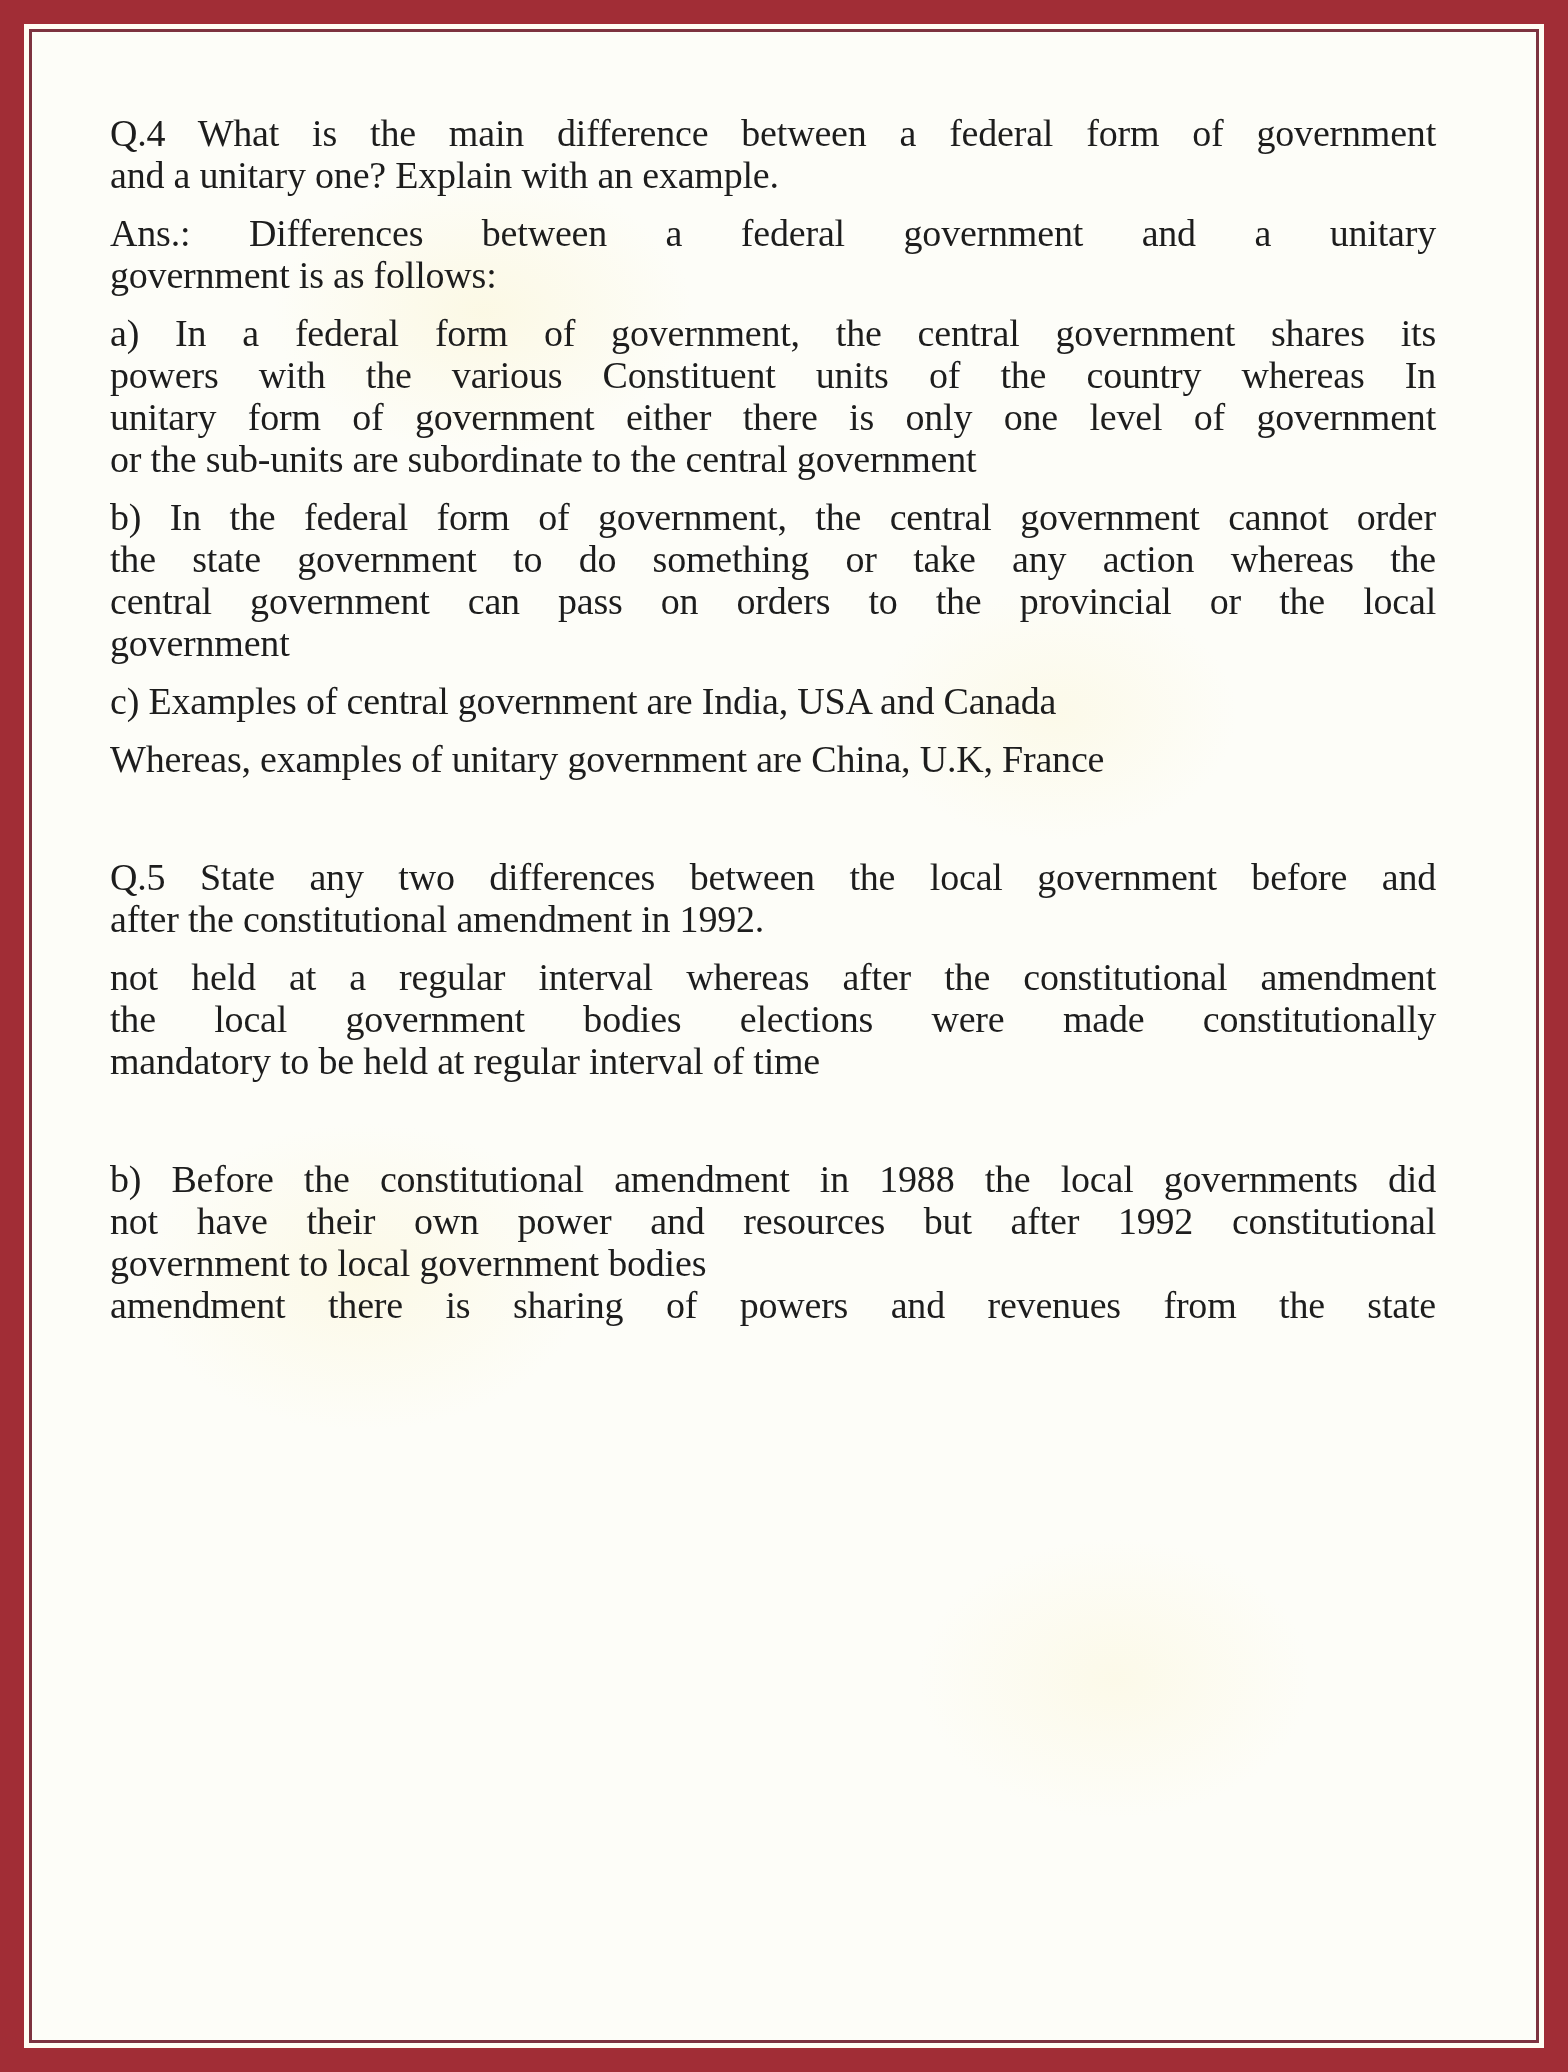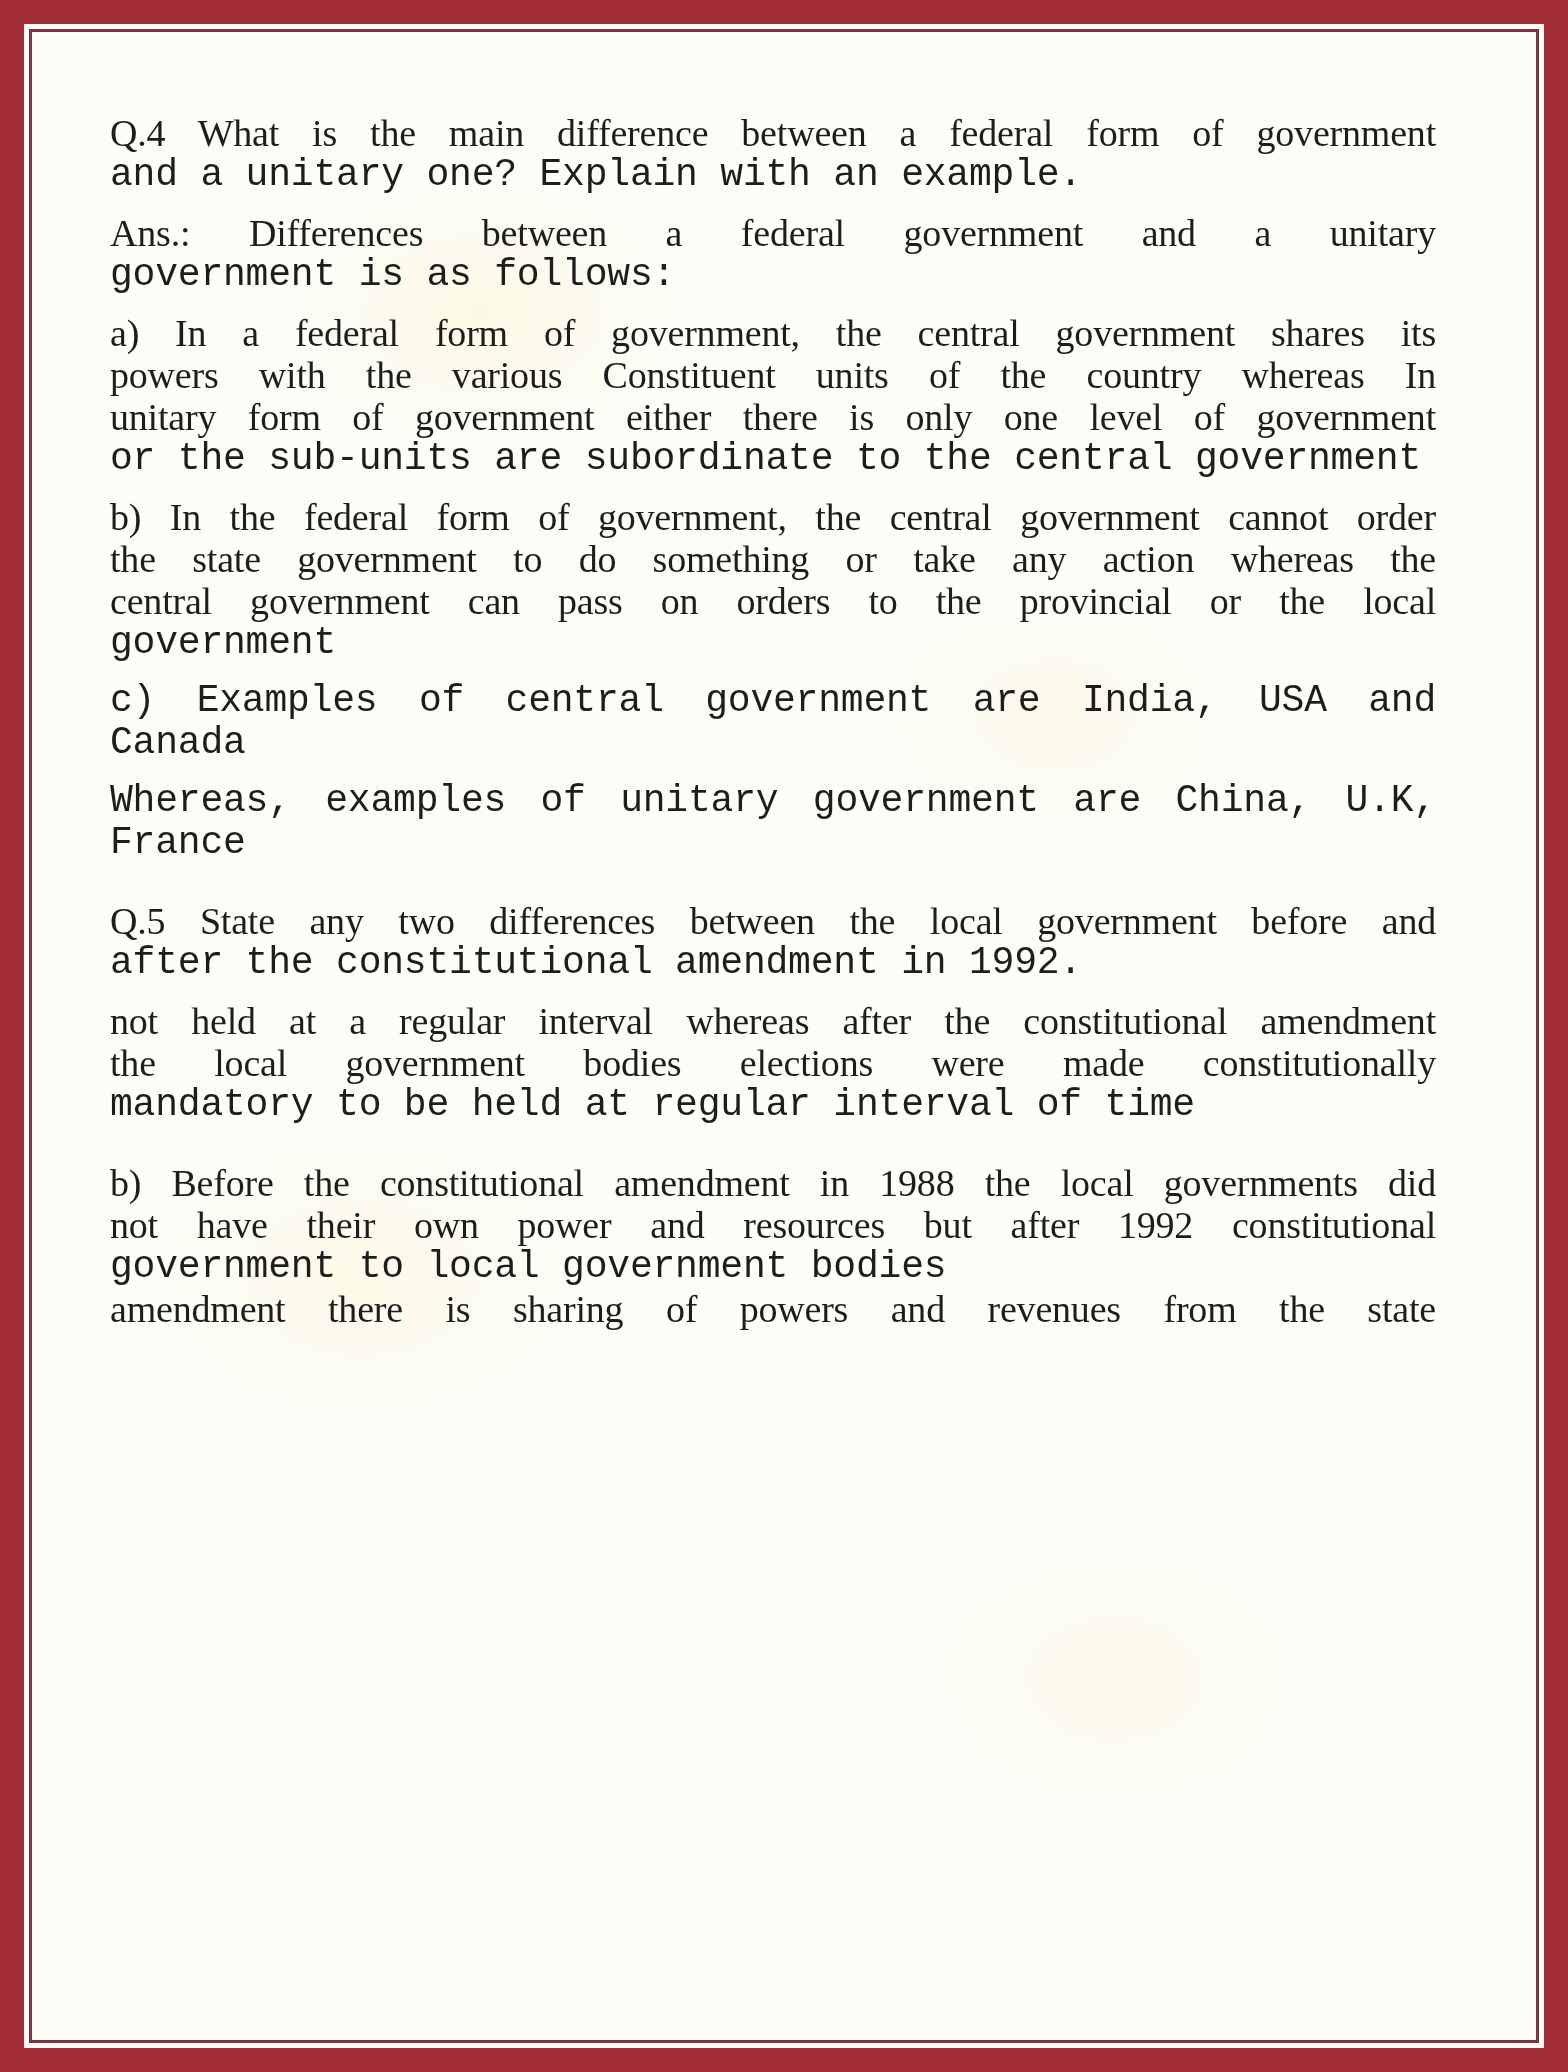--- a/index.html
+++ b/index.html
@@ -32,23 +32,23 @@
   }
 
   .doc {
     font-family: "Liberation Serif", "DejaVu Serif", serif;
     font-size: 38px;
     line-height: 42px;
     letter-spacing: -0.2px;
     color: var(--ink, #1D1D1D);
   }
   .para { margin: 0 0 16px 0; }
-  .para.gap-before { margin-top: 36px; }
+  .para.gap-before { margin-top: 76px; }
   .line { text-align: justify; text-align-last: justify; }
-  .line.last { text-align-last: left; font-family: Liberation Mono, monospace; }
+  .line.last { text-align-last: left; }
 </style>
 </head>
 <body>
 
 <div class="page">
   <div class="frame-gap">
     <div class="frame-inner">
       <div class="doc">
           <div class="para">
             <div class="line">Q.4  What is the main difference between a federal form of government</div>

